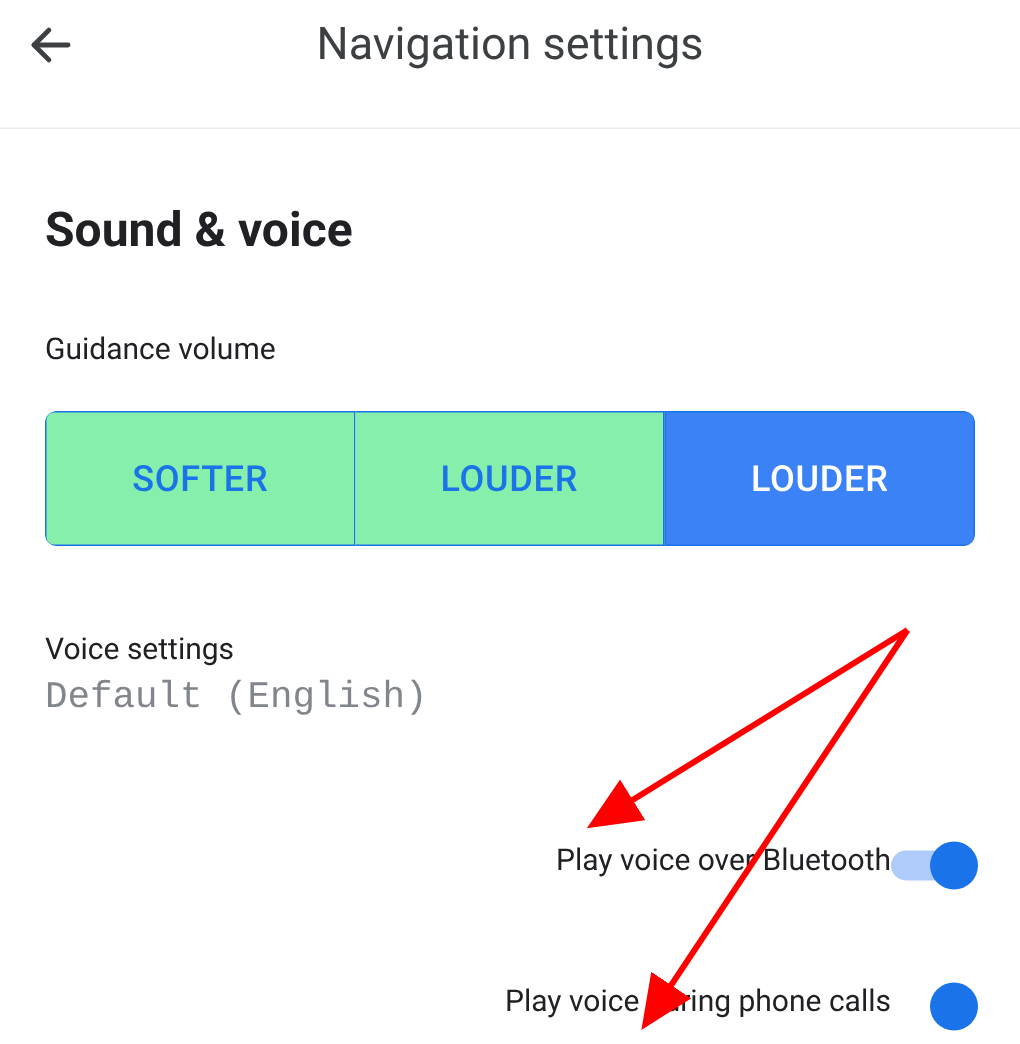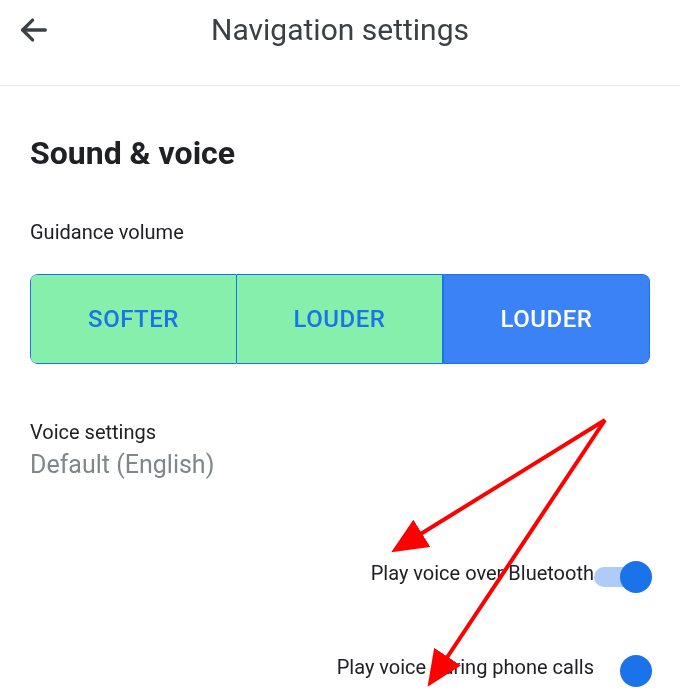--- a/index.html
+++ b/index.html
@@ -87,20 +87,21 @@
     }
     .voice-selection {
       margin-top: 56px;
       cursor: pointer;
     }
     .voice-sub {
       font-size: 25px;
       color: #80868b;
       margin-top: 6px;
       font-weight: 400;
+      font-family: Liberation Mono, monospace;
     }
     .toggle-row {
       display: flex;
       align-items: center;
       justify-content: flex-end;
       margin-top: 82px;
     }
     .toggle-row.second {
       margin-top: 70px;
     }

